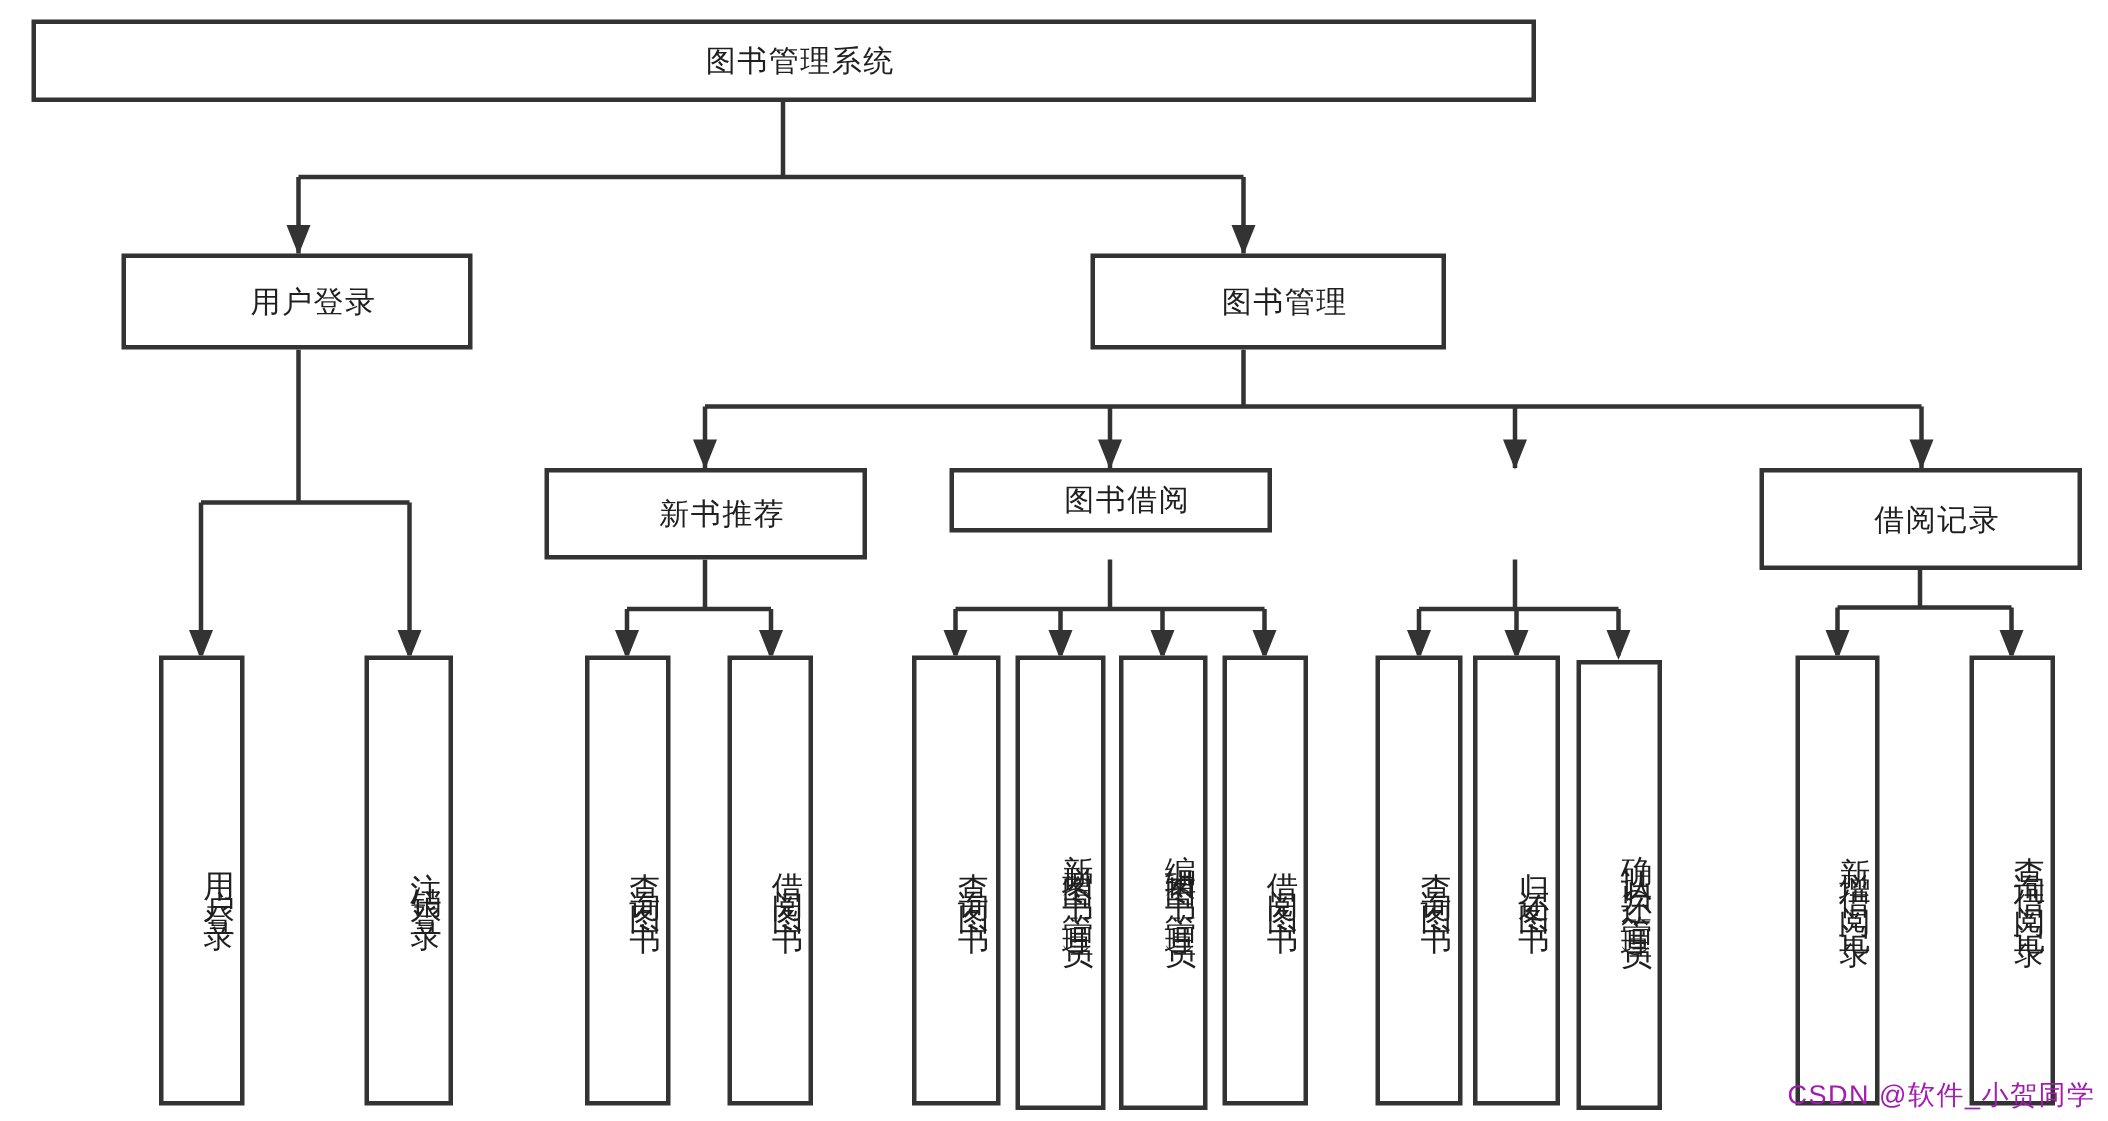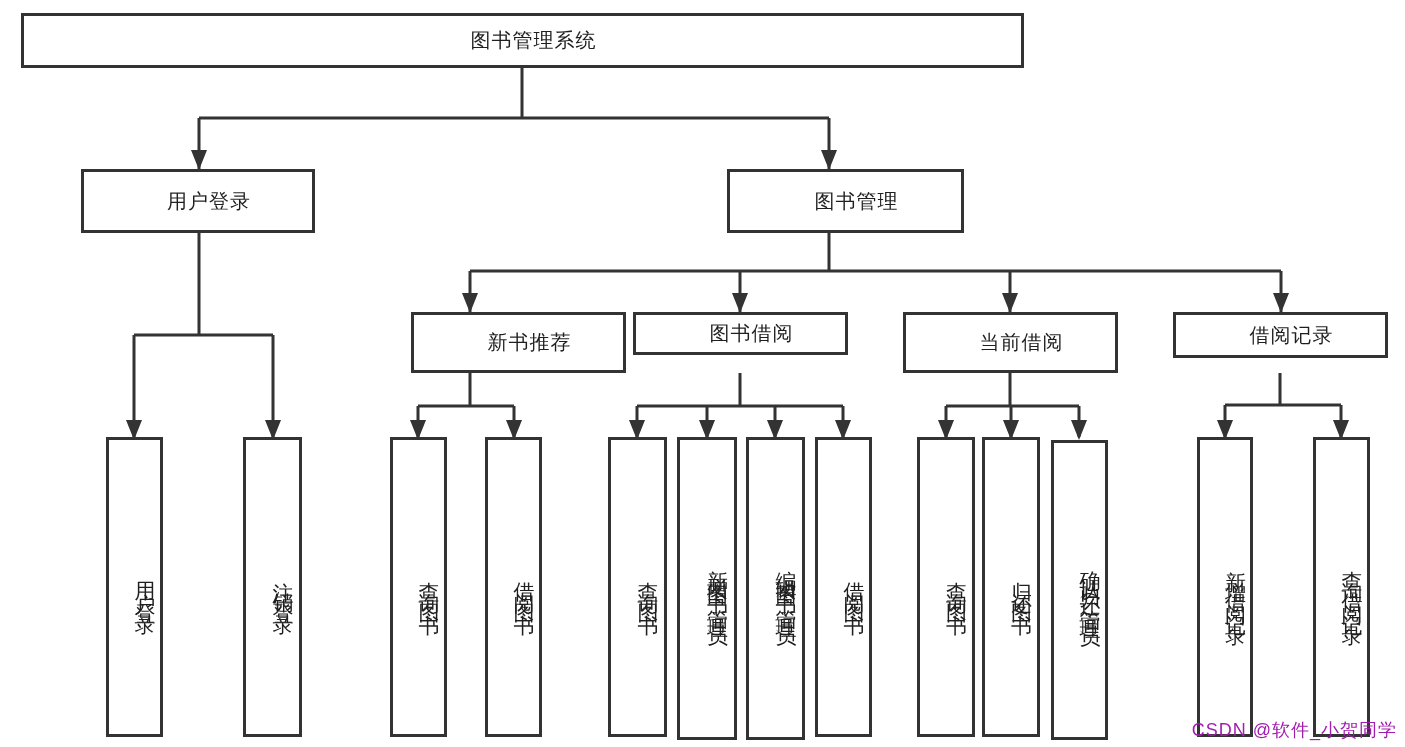--- a/index.html
+++ b/index.html
@@ -94,24 +94,23 @@
       <polygon points="1217,420 1233,420 1225,440"></polygon>
       <polygon points="1333,420 1349,420 1341,440"></polygon>
     </g>
   </svg>
 
   <div class="node h" style="left:21px; top:13px; width:1003px; height:55px;">图书管理系统</div>
 
   <div class="node h" style="left:81px; top:169px; width:234px; height:64px;">用户登录</div>
   <div class="node h" style="left:711px; top:169px; width:237px; height:64px;margin-left:16px;">图书管理</div>
 
-  <div class="node h" style="left:363px; top:312px; width:215px; height:61px;margin-left:48px;">新书推荐</div>
+  <div class="node h" style="left:363px; top:312px; width:215px; height:61px;">新书推荐</div>
   <div class="node h" style="left:633px; top:312px; width:215px; height:43px;">图书借阅</div>
-  <div class="node h" style="left:903px; top:312px; width:215px; height:61px;">当前借阅</div>
-  <div class="node h" style="left:1173px; top:312px; width:215px; height:46px;">借阅记录</div>
+  <div class="node h" style="left:1173px; top:312px; width:215px; height:68px;">借阅记录</div>
 
   <div class="node v" style="left:106px; top:437px; width:57px; height:300px;">用户登录</div>
   <div class="node v" style="left:243px; top:437px; width:59px; height:300px;">注销登录</div>
 
   <div class="node v" style="left:390px; top:437px; width:57px; height:300px;">查询图书</div>
   <div class="node v" style="left:485px; top:437px; width:57px; height:300px;">借阅图书</div>
 
   <div class="node v" style="left:608px; top:437px; width:59px; height:300px;">查询图书</div>
   <div class="node v tight" style="left:677px; top:437px; width:60px; height:303px;">新增图书（管理员）</div>
   <div class="node v tight" style="left:746px; top:437px; width:59px; height:303px;">编辑图书（管理员）</div>

